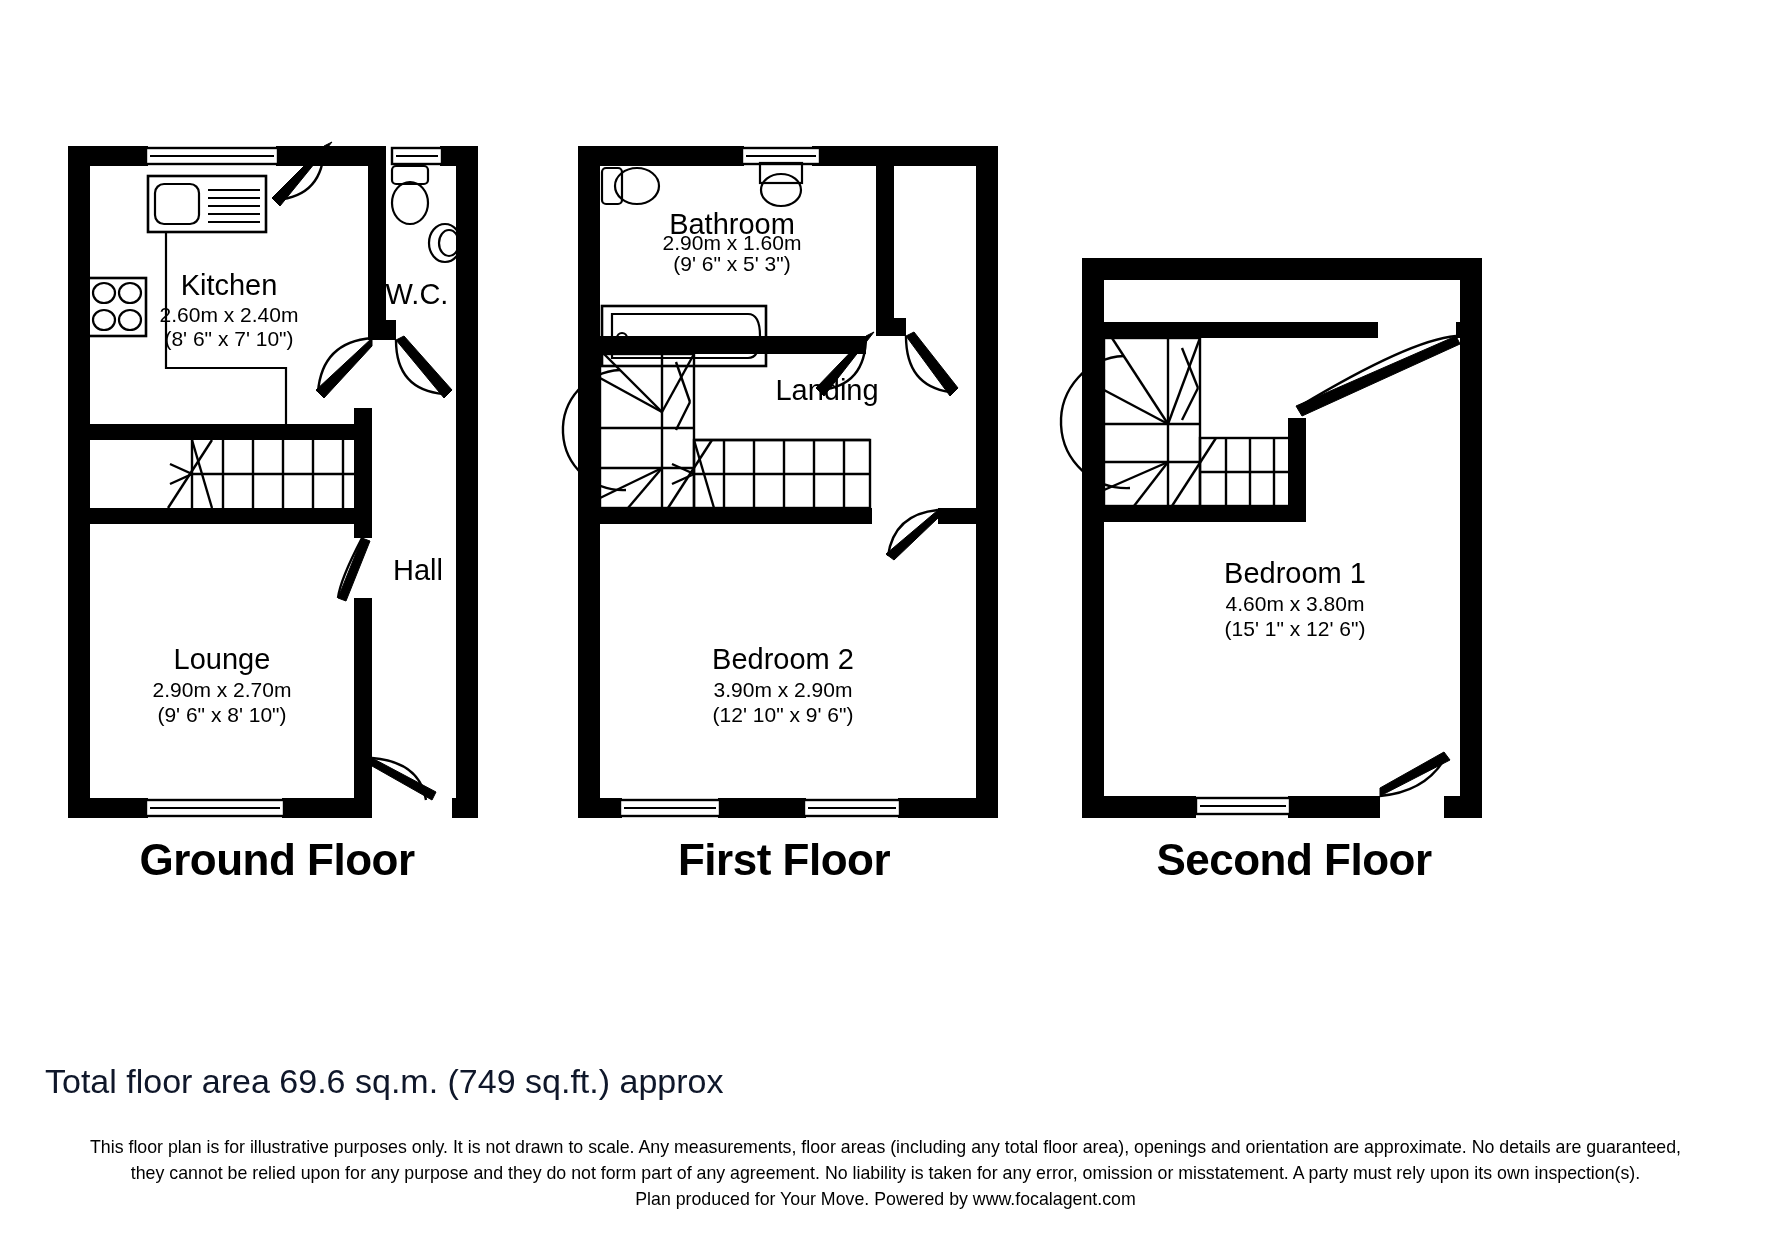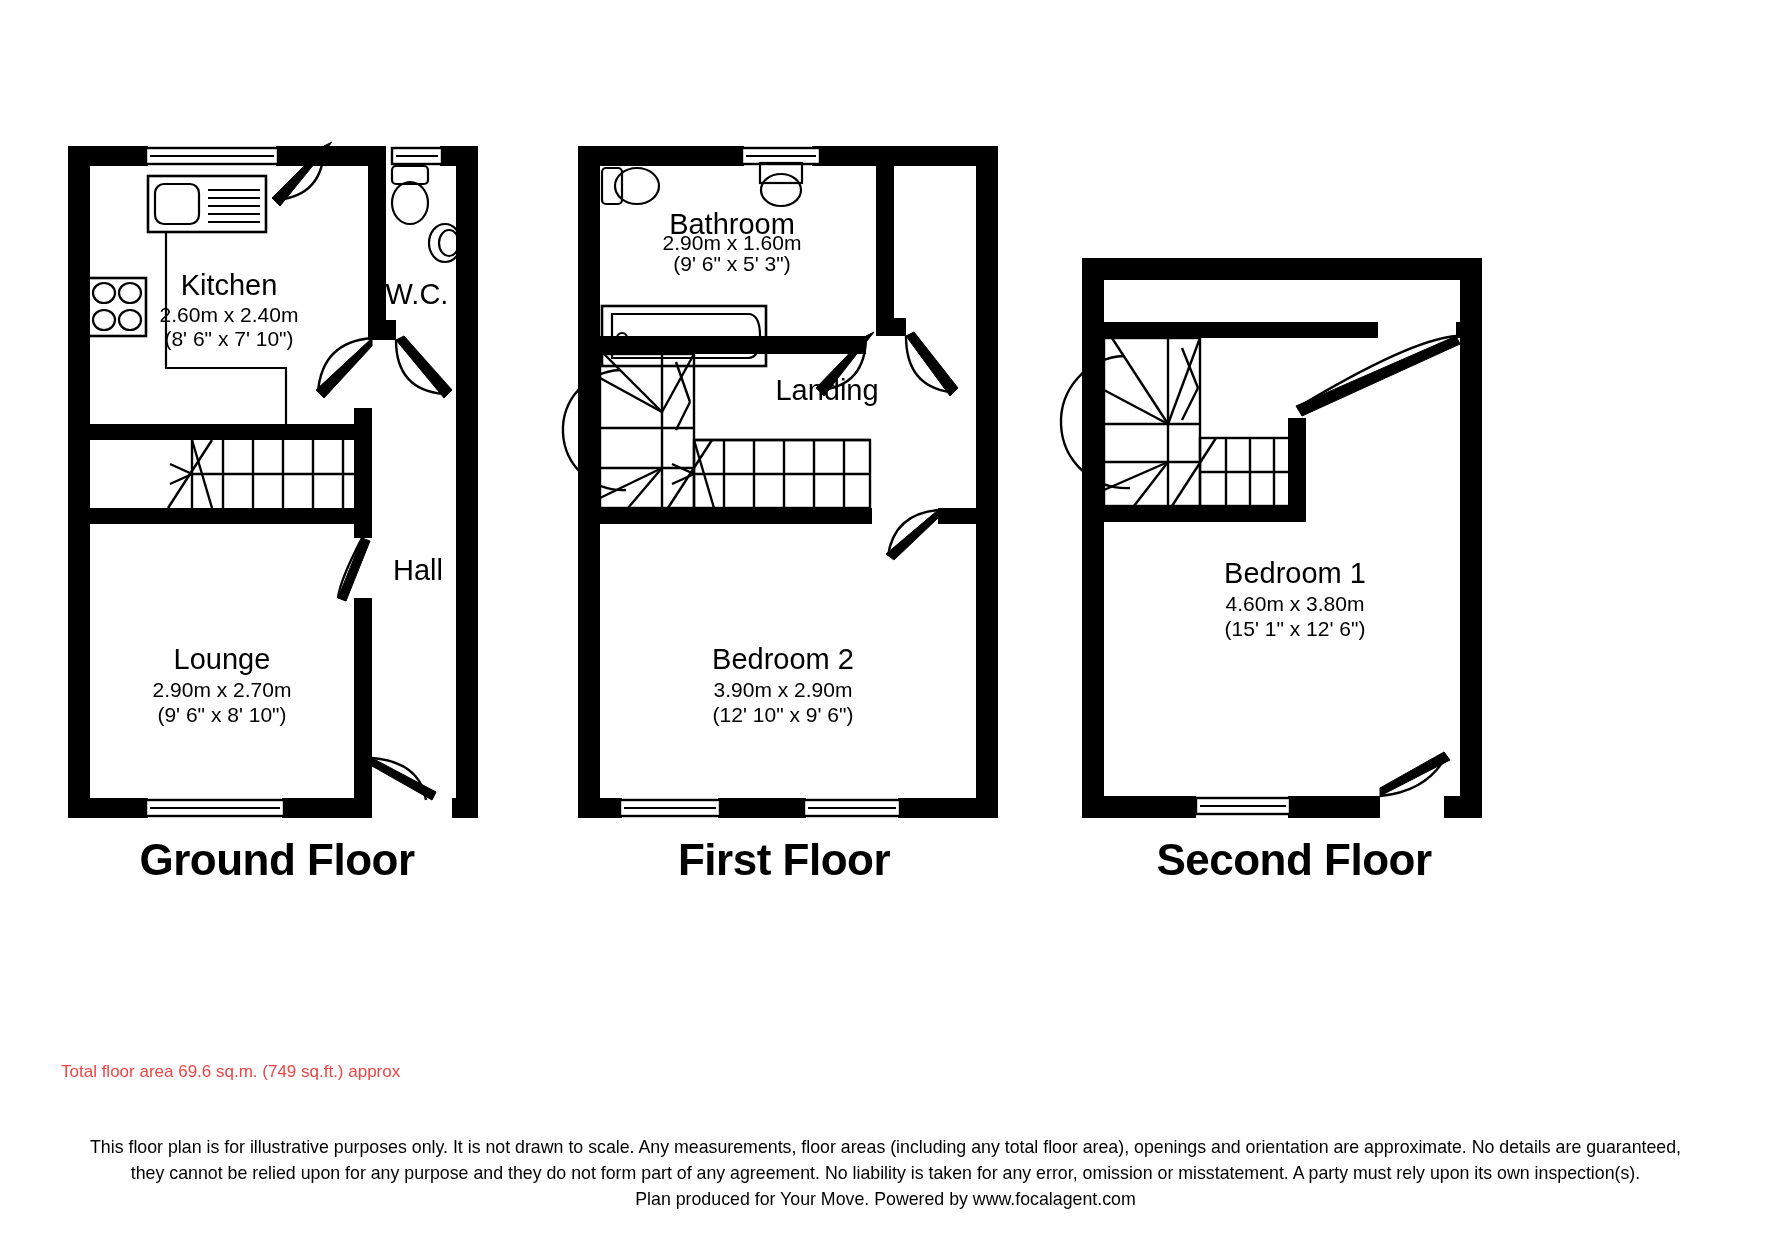--- a/index.html
+++ b/index.html
@@ -54,25 +54,25 @@
     font-family: "Liberation Sans", sans-serif;
     font-weight: bold;
     font-size: 44px;
     text-anchor: middle;
     fill: #000000;
     letter-spacing: -0.5px;
   }
 
   .total-area {
     position: absolute;
-    left: 61px;
+    left: 45px;
     top: 1062px;
     font-family: "Liberation Sans", sans-serif;
-    font-size: 17px;
-    color: #ef4444;
+    font-size: 34px;
+    color: #0f172a;
     white-space: nowrap;
   }
   .disclaimer {
     position: absolute;
     left: 0;
     top: 1134px;
     width: 1771px;
     text-align: center;
     font-family: "Liberation Sans", sans-serif;
     font-size: 18.5px;

